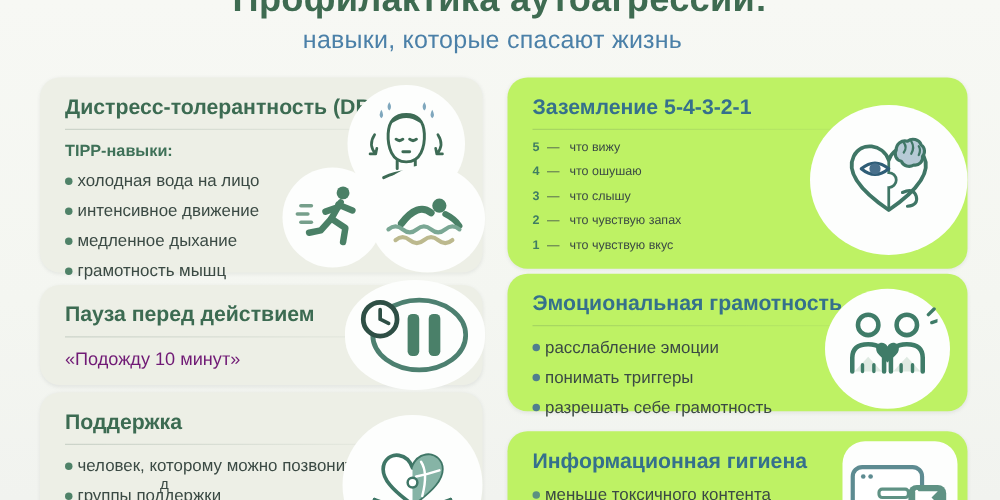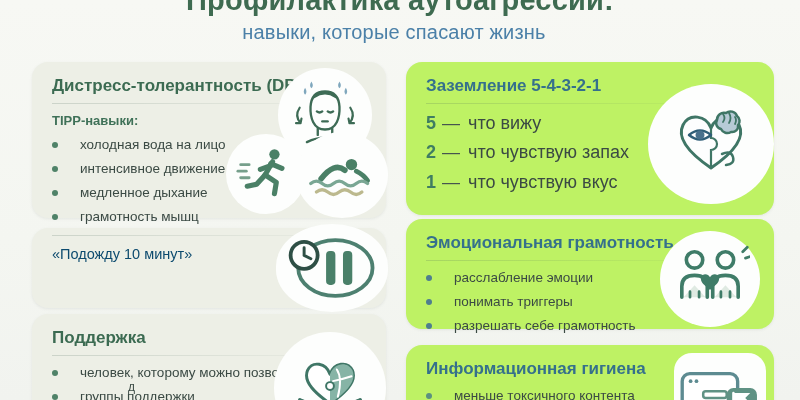--- a/index.html
+++ b/index.html
@@ -20,29 +20,29 @@
   .card{position:absolute;border-radius:16px;box-shadow:0 1px 3px rgba(90,100,95,.10);}
   .card.green{background:#edefe6;}
   .card.blue{background:#bef264;}
   .card h2{margin:0;padding:14px 0 0 20px;font-size:17px;font-weight:700;white-space:nowrap;}
   .card.green h2{color:#3c6b52;}
   .card.blue h2{color:#35708c;}
   .divider{height:1px;margin:7px 20px 0 20px;
     background:linear-gradient(90deg,rgba(70,100,85,.20),rgba(70,100,85,0));}
   .card h3{margin:9px 0 0 20px;font-size:13px;font-weight:700;color:#3f7158;}
   ul.bullets{list-style:none;margin:4px 0 0 0;padding:0 0 0 20px;}
-  ul.bullets li{display:flex;align-items:center;gap:22px;margin-top:9px;
+  ul.bullets li{display:flex;align-items:center;gap:4px;margin-top:9px;
     font-size:13.5px;color:#3b4a44;white-space:nowrap;}
   .dot{flex:0 0 auto;width:6px;height:6px;border-radius:50%;}
   .dot.g{background:#4f8268;}
   .dot.b{background:#4f7e8f;}
-  .grow{margin:8.5px 0 0 20px;font-size:18px;color:#3b4a44;white-space:nowrap;}
+  .grow{margin:8.5px 0 0 20px;font-size:10px;color:#3b4a44;white-space:nowrap;}
   .grow .num{color:#3f7d62;font-weight:700;margin-right:6px;}
   .grow .dash{margin-right:8px;color:#46554f;}
-  .quote{margin:10px 0 0 20px;font-size:14.5px;color:#0c4a6e;white-space:nowrap;}
+  .quote{margin:10px 0 0 20px;font-size:14.5px;color:#701a75;white-space:nowrap;}
   .blob{position:absolute;background:#fdfefd;border-radius:50%;
     display:flex;align-items:center;justify-content:center;}
   .blob.square{border-radius:18px;}
   .artifact{position:absolute;font-size:12px;color:#3b4a44;}
   svg{display:block;}
 </style>
 </head>
 <body>
 
 <div class="main-title">Профилактика аутоагрессии:</div>
@@ -120,20 +120,21 @@
           <path d="M53 22 Q61 26 65 32" stroke="#4a8066" stroke-width="5"></path>
           <path d="M5 35 q6 -5 12 0 t12 0 t12 0 t12 0 t12 0" stroke="#7aa794" stroke-width="3.5"></path>
           <path d="M11 44 q6 -5 12 0 t12 0 t12 0 t12 0" stroke="#bcb98e" stroke-width="3.5"></path>
         </g>
       </svg>
     </span>
   </div>
 </section>
 
 <section class="card green" style="left:32px;top:228px;width:354px;height:80px;">
+  <h2>Пауза перед действием</h2>
   <div class="divider"></div>
   <div class="quote">«Подожду 10 минут»</div>
   <div class="blob" style="left:244px;top:-4px;width:112px;height:88px;border-radius:50%/48%;">
     <span>
       <svg width="98" height="72" viewBox="0 0 116 84">
         <ellipse cx="62" cy="42" rx="44" ry="33" fill="none" stroke="#4d8070" stroke-width="4.5"></ellipse>
         <circle cx="25" cy="27" r="16" fill="#fdfefd" stroke="#2e4f45" stroke-width="4.5"></circle>
         <path d="M25 27 V18 M25 27 l8 4" stroke="#2e4f45" stroke-width="3.5" stroke-linecap="round" fill="none"></path>
         <rect x="51" y="22" width="11" height="40" rx="4.5" fill="#4a8069"></rect>
         <rect x="71" y="22" width="11" height="40" rx="4.5" fill="#4a8069"></rect>
@@ -170,20 +171,22 @@
         </g>
       </svg>
     </span>
   </div>
 </section>
 
 <section class="card blue" style="left:406px;top:62px;width:368px;height:153px;">
   <h2>Заземление 5-4-3-2-1</h2>
   <div class="divider"></div>
   <div class="grow"><span class="num">5</span><span class="dash">—</span><span>что вижу</span></div>
+  <div class="grow"><span class="num">4</span><span class="dash">—</span><span>что ошушаю</span></div>
+  <div class="grow"><span class="num">3</span><span class="dash">—</span><span>что слышу</span></div>
   <div class="grow"><span class="num">2</span><span class="dash">—</span><span>что чувствую запах</span></div>
   <div class="grow"><span class="num">1</span><span class="dash">—</span><span>что чувствую вкус</span></div>
   <div class="blob" style="left:242px;top:22px;width:126px;height:120px;border-radius:50%/50%;">
     <span>
       <svg width="92" height="84" viewBox="0 0 92 84">
         <path d="M46 26 C41 13 24 11 18 23 C11 37 27 53 46 66 C65 53 81 37 74 23 C68 11 51 13 46 26 Z" fill="#fdfefe" stroke="#3f7666" stroke-width="3" stroke-linejoin="round"></path>
         <path d="M46 26 v10 a6 6 0 1 1 0 12 v18" fill="none" stroke="#3f7666" stroke-width="2.2"></path>
         <path d="M24 33 q11 -9 22 0 q-11 9 -22 0 z" fill="#fff" stroke="#2f5d77" stroke-width="2.5" stroke-linejoin="round"></path>
         <circle cx="35" cy="33" r="4.5" fill="#49708c"></circle>
         <path d="M52 18 a7 7 0 0 1 9 -7 a7 7 0 0 1 11 3 a6 6 0 0 1 1 9 a6 6 0 0 1 -7 7 a7 7 0 0 1 -10 -3 a6 6 0 0 1 -4 -9 z" fill="#b6cad6" stroke="#3f7666" stroke-width="2.5" stroke-linejoin="round"></path>

